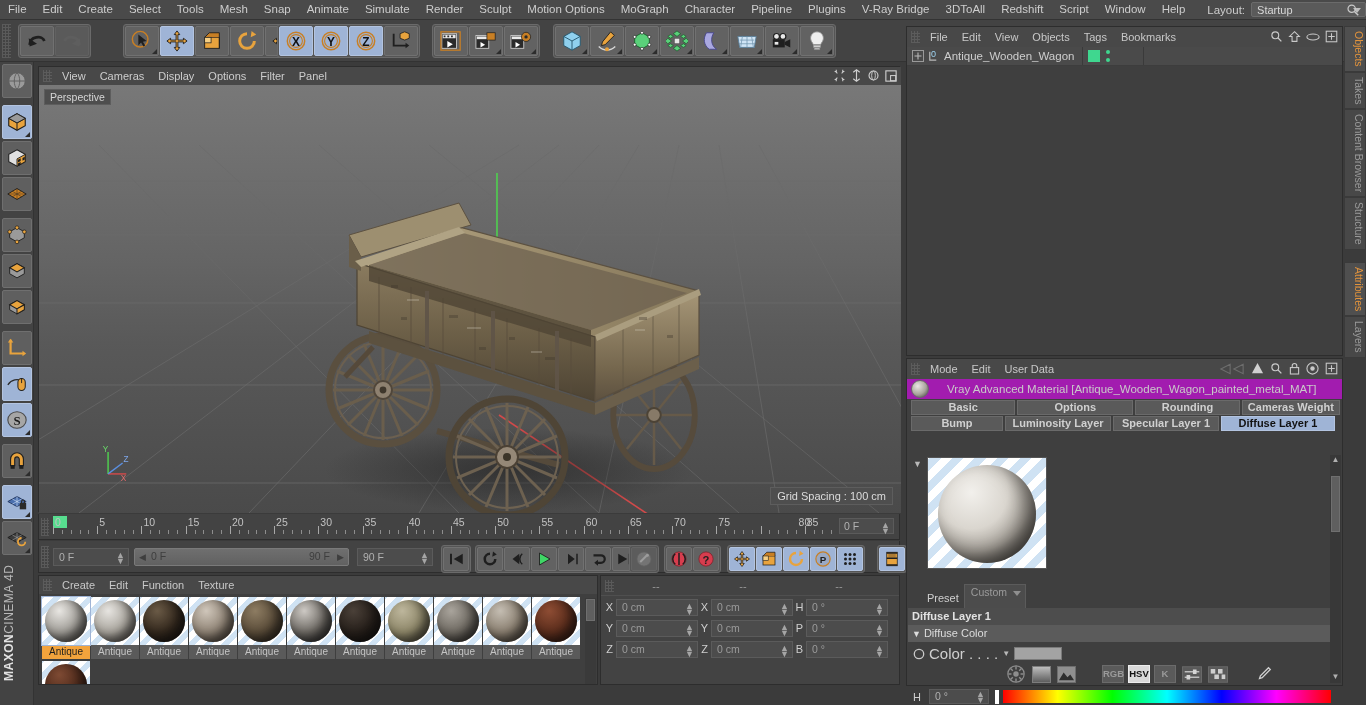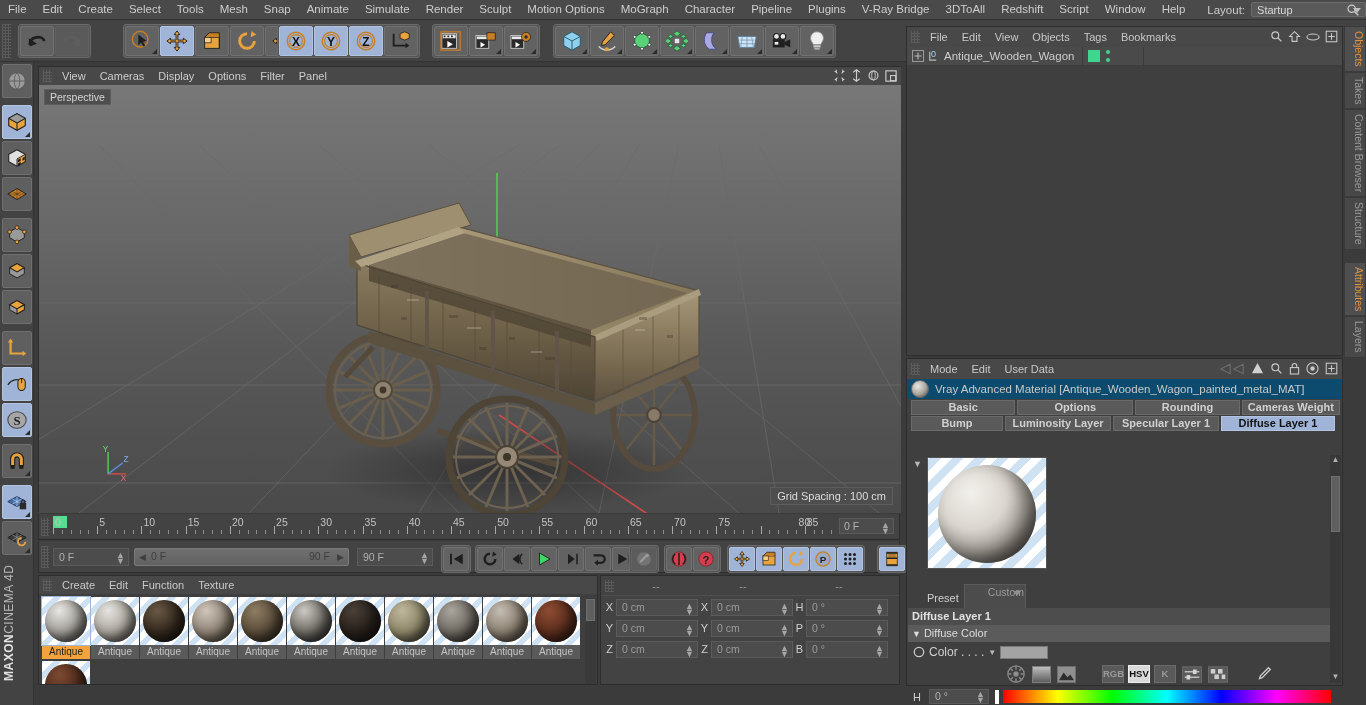--- a/index.html
+++ b/index.html
@@ -108,21 +108,21 @@
   
   .coord{ position:absolute; left:600px; top:575px; width:300px; height:110px; background:#434343;
      border:1px solid #2d2d2d;}
   .coord-hdr{ height:20px; display:flex; align-items:center; border-bottom:1px solid #4f4f4f;}
   .coord-hdr span{ color:#999; font-size:11px;}
   .crow{ display:flex; align-items:center; height:20px; margin:1px 0 0 2px;}
   .clab{ width:13px; text-align:center; font-size:11px; color:#cfcfcf;}
   .cfld{ width:82px; height:17px; background:#4c4c4c; border:1px solid #5b5b5b; color:#9b9b9b;
      font-size:10.5px; line-height:15px; padding-left:5px; position:relative;}
   .dd{ height:28px; background:#4c4c4c; border:1px solid #5b5b5b; color:#9b9b9b; font-size:10.5px;
-     line-height:15px; padding-left:23px; position:relative;}
+     line-height:15px; padding-left:6px; position:relative;}
   .dd .arw{ position:absolute; right:4px; top:6px; border-left:4px solid transparent;
      border-right:4px solid transparent; border-top:5px solid #8f8f8f;}
   .applybtn{ width:92px; height:17px; border-radius:9px; background:#595959; border:1px solid #6e6e6e;
      color:#d6d6d6; font-size:11px; text-align:center; line-height:15px;}
 
   
   .status{ position:absolute; left:0; top:686px; width:1366px; height:19px; background:#434343;
      border-top:1px solid #333; display:flex; align-items:center;}
   .status .txt{ font-size:11px; color:#cccccc; margin-left:6px;}
 
@@ -138,21 +138,21 @@
   .om-colcut{ position:absolute; left:175px; top:0; width:1px; height:100%; background:#3a3a3a;}
   .om-colcut2{ position:absolute; left:236px; top:0; width:1px; height:100%; background:#3a3a3a;}
   .greenbox{ width:12px; height:12px; background:#3fd78f;}
 
   
   .am{ position:absolute; left:906px; top:358px; width:437px; height:328px; background:#3f3f3f;
      border:1px solid #2d2d2d;}
   .am-menu{ height:20px; display:flex; align-items:center; background:#484848;}
   .am-menu .mi{ padding:0 7px; font-size:11px; line-height:19px;}
   .am-icons{ position:absolute; right:4px; top:3px; display:flex; gap:6px; align-items:center;}
-  .am-title{ height:20px; display:flex; align-items:center; gap:6px; padding-left:4px; background:#0c4a6e;}
+  .am-title{ height:20px; display:flex; align-items:center; gap:18px; padding-left:4px; background:#a21caf;}
   .am-title .t{ font-size:11.5px; color:#c9c9c9;}
   .tabrow{ display:flex; gap:2px; padding:1px 2px 0 4px;}
   .tabb{ height:15px; background:#5a5a5a; border:1px solid #6a6a6a; font-size:11px; color:#d0d0d0;
      text-align:center; line-height:13px;font-weight:bold;}
   .tabb.sel{ background:#9fb4d6; border-color:#b3c4e0; color:#121212;}
   .preview{ position:absolute; left:20px; top:98px; width:120px; height:112px;
      background-image:repeating-linear-gradient(-45deg,#ffffff 0 8px,#cfe2f3 8px 16px); border:1px solid #555;}
   .pvball{ position:absolute; left:10px; top:7px; width:98px; height:98px; border-radius:50%;}
   .sect{ height:17px; background:#4d4d4d; color:#e2e2e2; font-size:11px; font-weight:bold;
      line-height:16px; padding-left:4px;}
@@ -1238,21 +1238,21 @@
 
     <div class="sect" style="position:absolute;left:1px;top:249px;width:423px">Diffuse Layer 1</div>
     <div class="sub" style="position:absolute;left:1px;top:266px;width:423px">
       <span style="font-size:9px;margin-right:3px">▼</span><span>Diffuse Color</span>
     </div>
 
     <div style="position:absolute;left:6px;top:286px;display:flex;align-items:center;gap:4px">
       <svg width="12" height="12" viewBox="0 0 14 14">
         <circle cx="7" cy="7" r="5.5" fill="none" stroke="#cacaca" stroke-width="1.5"></circle>
         </svg>
-      <span style="font-size:12px;color:#cfcfcf">Color . . . .</span>
+      <span style="font-size:15px;color:#cfcfcf">Color . . . .</span>
       <span style="font-size:8px;color:#b9b9b9">▼</span>
       <div id="color-swatch" style="width: 48px; height: 13px; border: 1px solid rgb(122, 122, 122); background: rgb(163, 163, 163);"></div>
     </div>
 
     <div style="position:absolute;left:99px;top:305px;display:flex;align-items:center;gap:6px">
       <svg width="20" height="20" viewBox="0 0 22 22">
         <circle cx="11" cy="11" r="9" fill="none" stroke="#8d8d8d" stroke-width="1.3"></circle>
         <g stroke="#8d8d8d" stroke-width="1.6">
           <line x1="11" y1="2.5" x2="11" y2="6"></line>
             <line x1="11" y1="16" x2="11" y2="19.5"></line>

